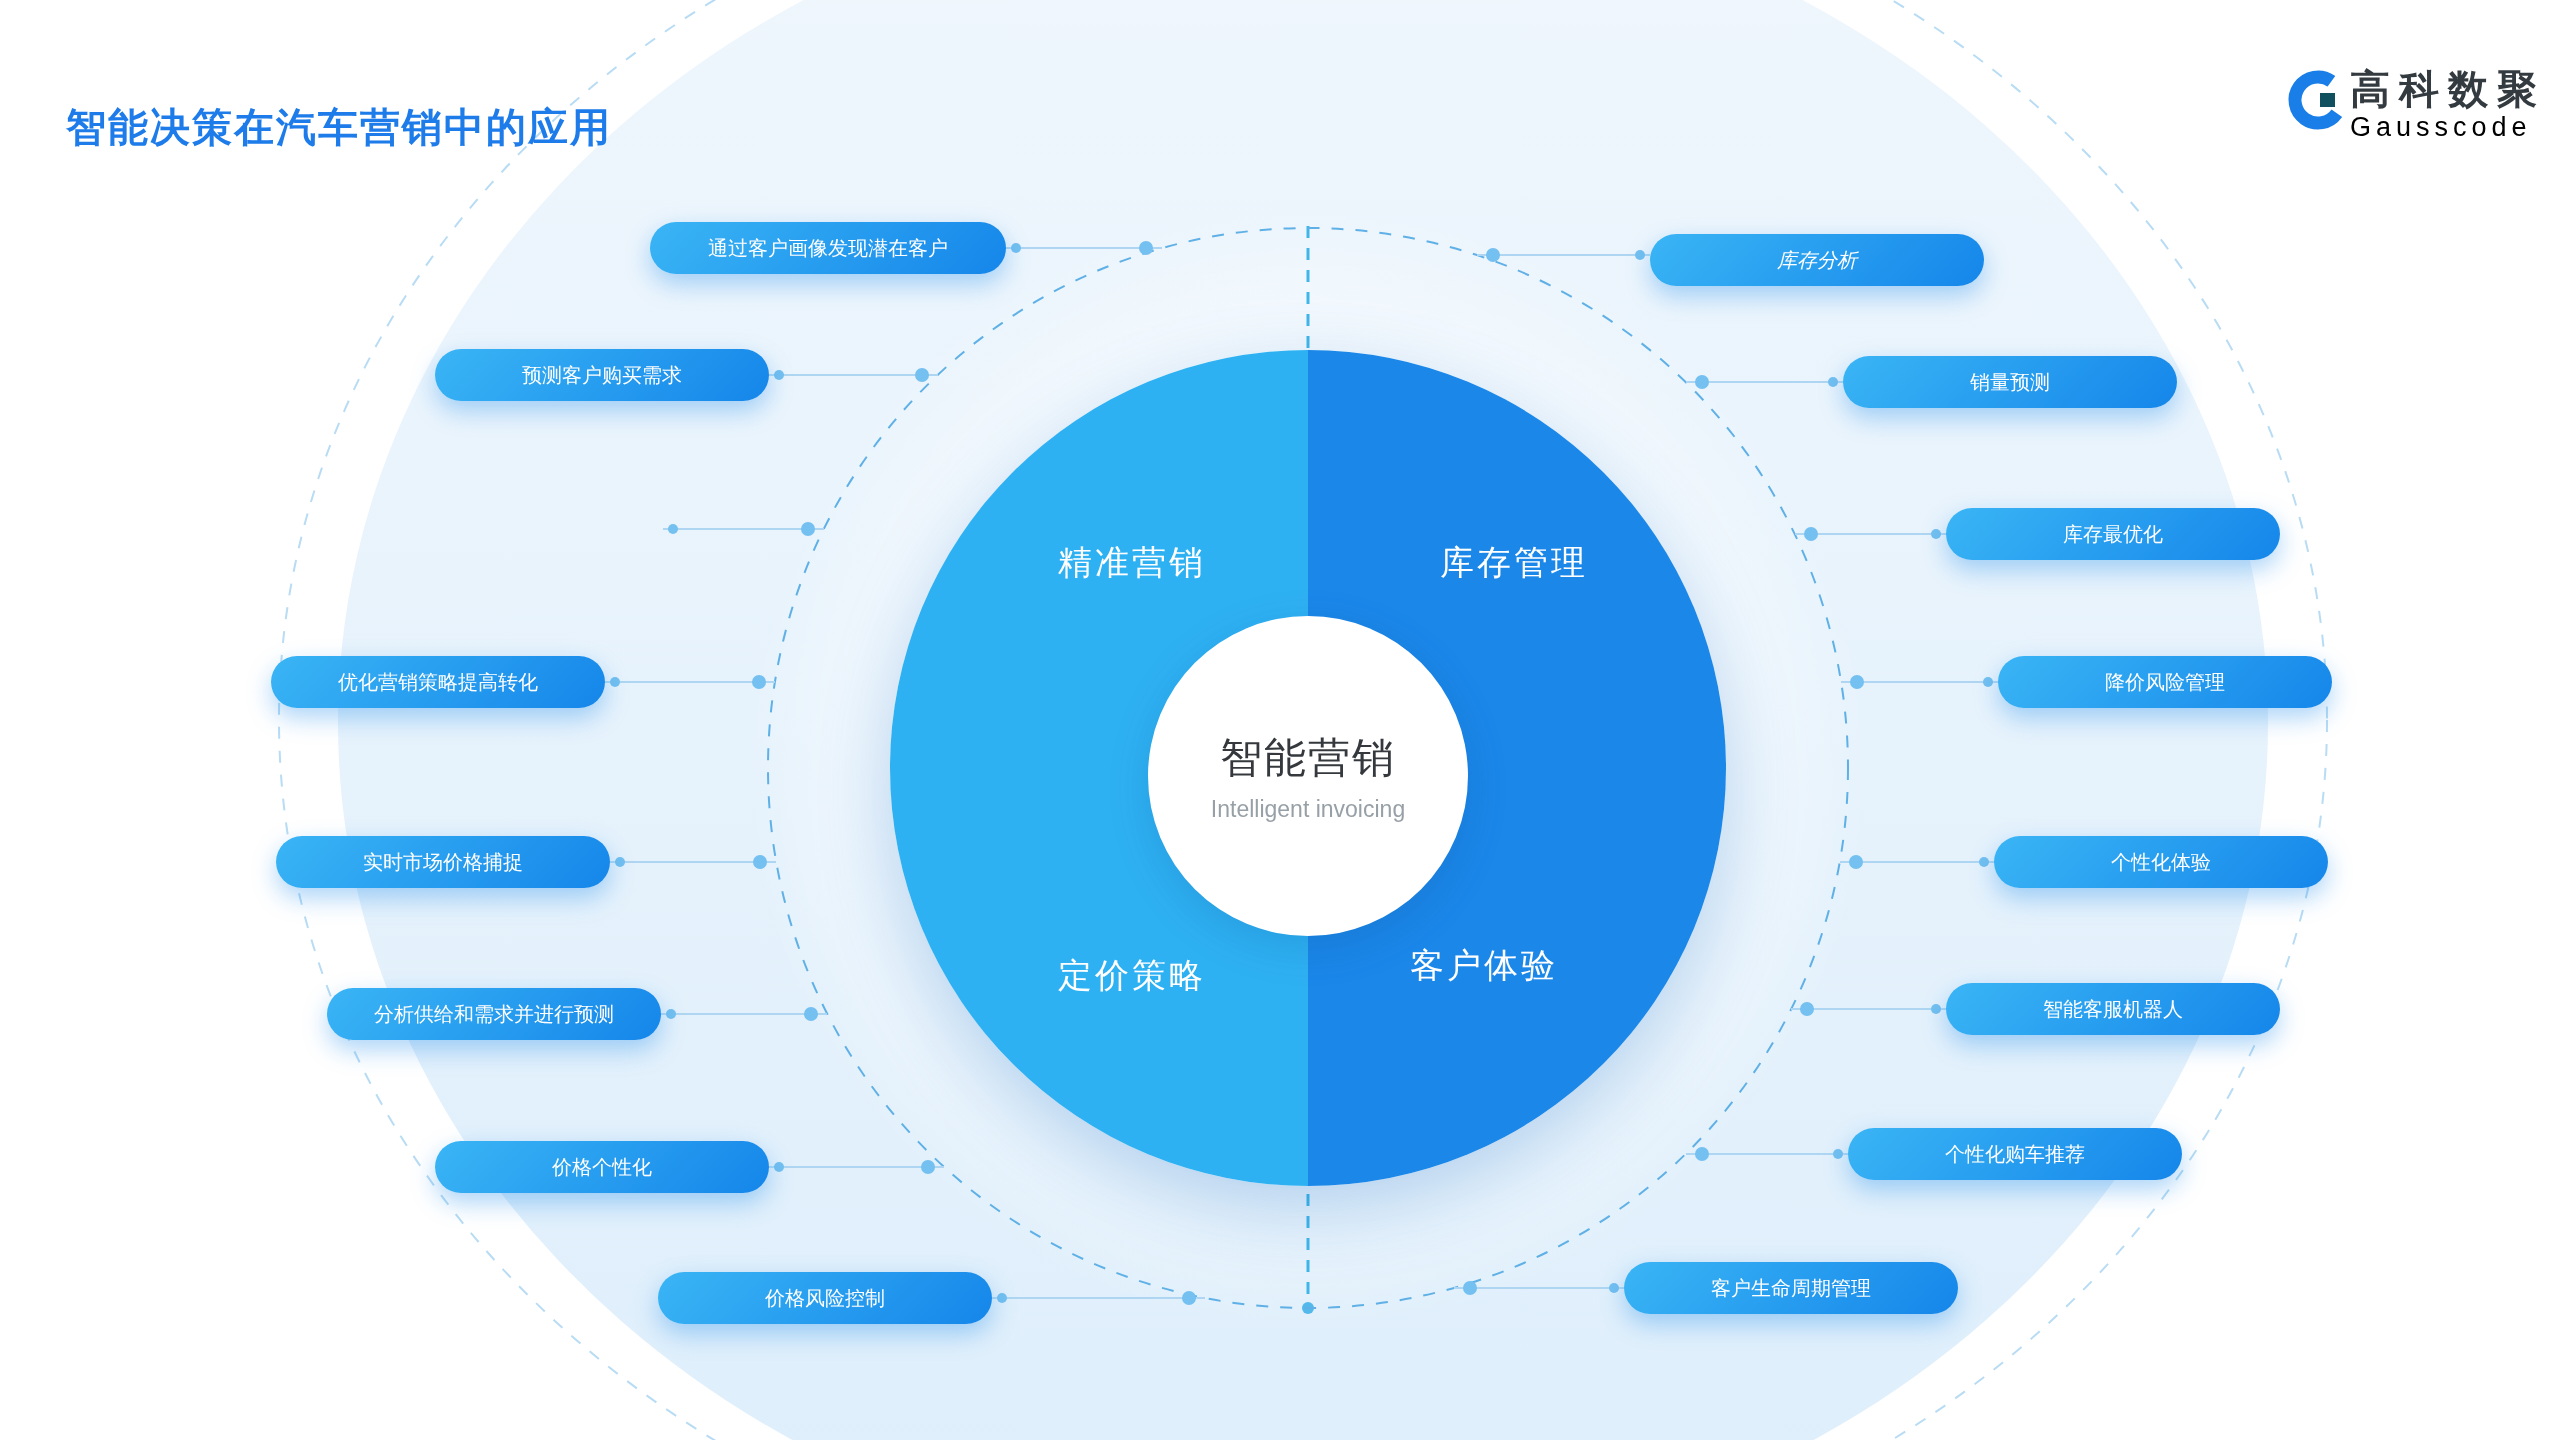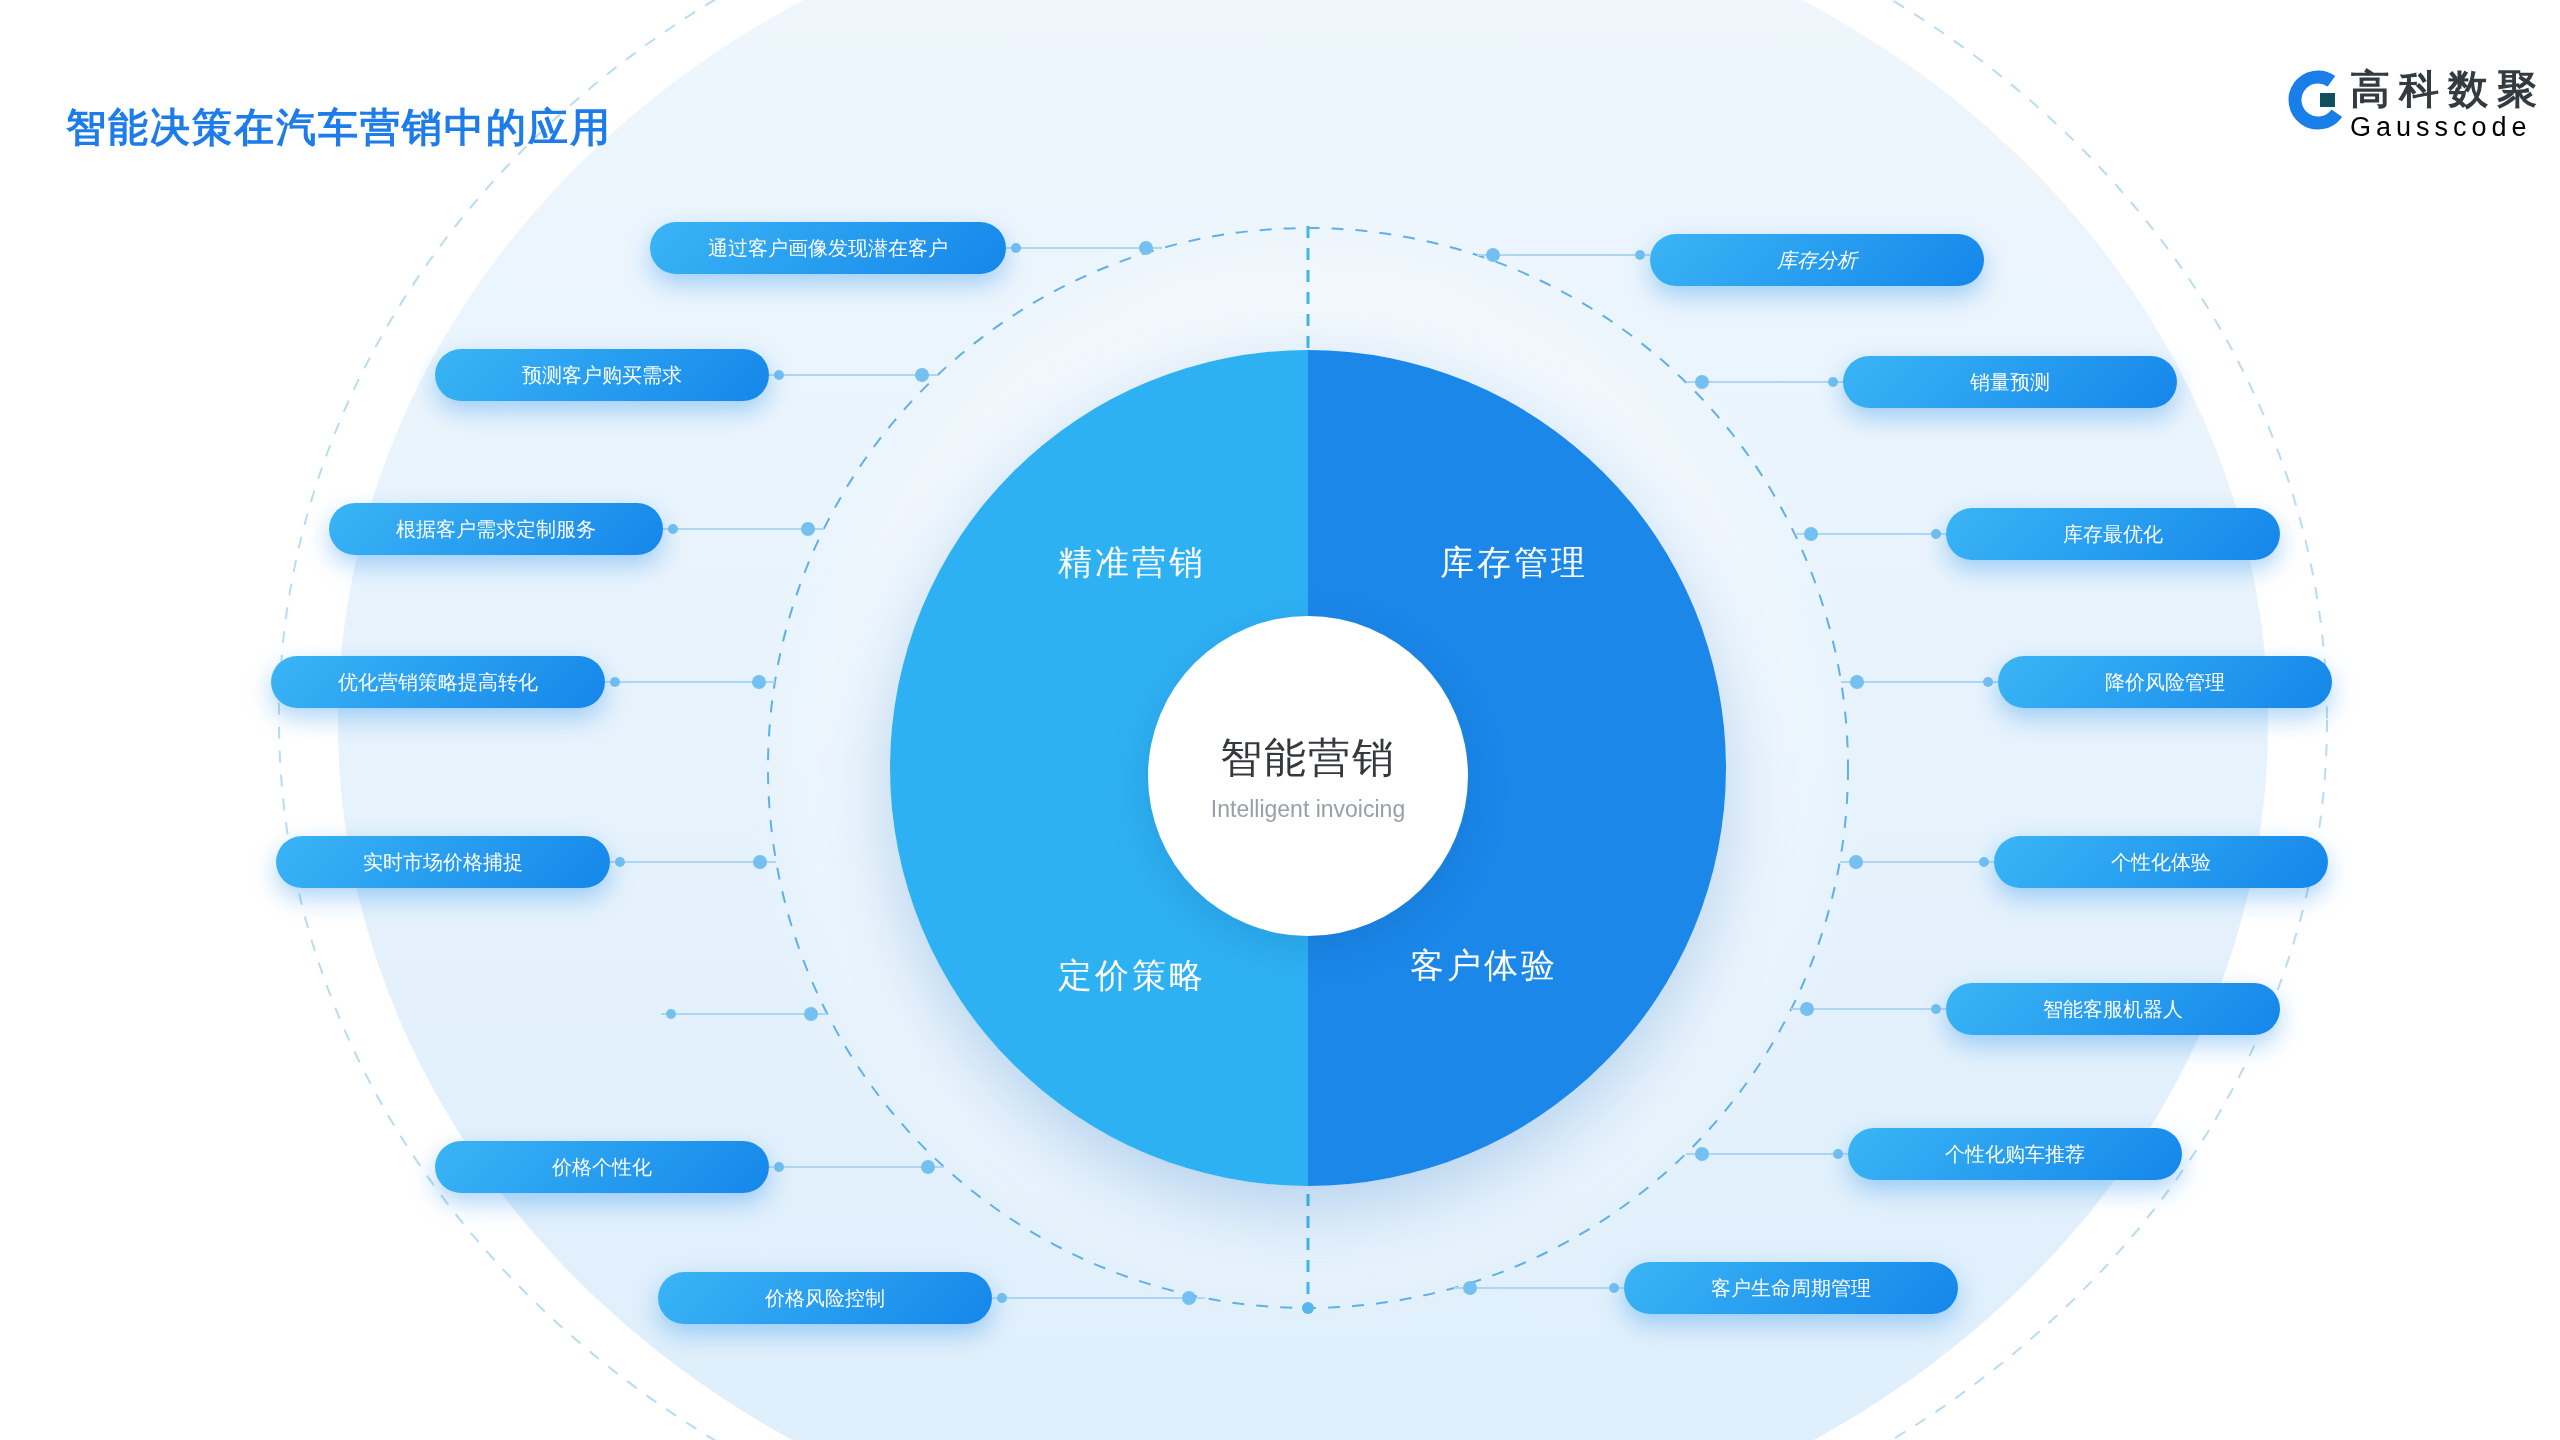--- a/index.html
+++ b/index.html
@@ -170,28 +170,28 @@
     <div class="center-title">智能营销</div>
     <div class="center-sub">Intelligent invoicing</div>
   </div>
 
   <div class="pill lp1">
       <span>通过客户画像发现潜在客户</span>
     </div>
   <div class="pill lp2">
       <span>预测客户购买需求</span>
     </div>
-  <div class="pill lp3">
-      <span>根据客户需求定制服务</span>
-    </div>
   <div class="pill lp4">
       <span>优化营销策略提高转化</span>
     </div>
   <div class="pill lp5">
       <span>实时市场价格捕捉</span>
+    </div>
+  <div class="pill lp6">
+      <span>分析供给和需求并进行预测</span>
     </div>
   <div class="pill lp7">
       <span>价格个性化</span>
     </div>
   <div class="pill lp8">
       <span>价格风险控制</span>
     </div>
 
   <div class="pill rp1">
       <span>库存分析</span>

